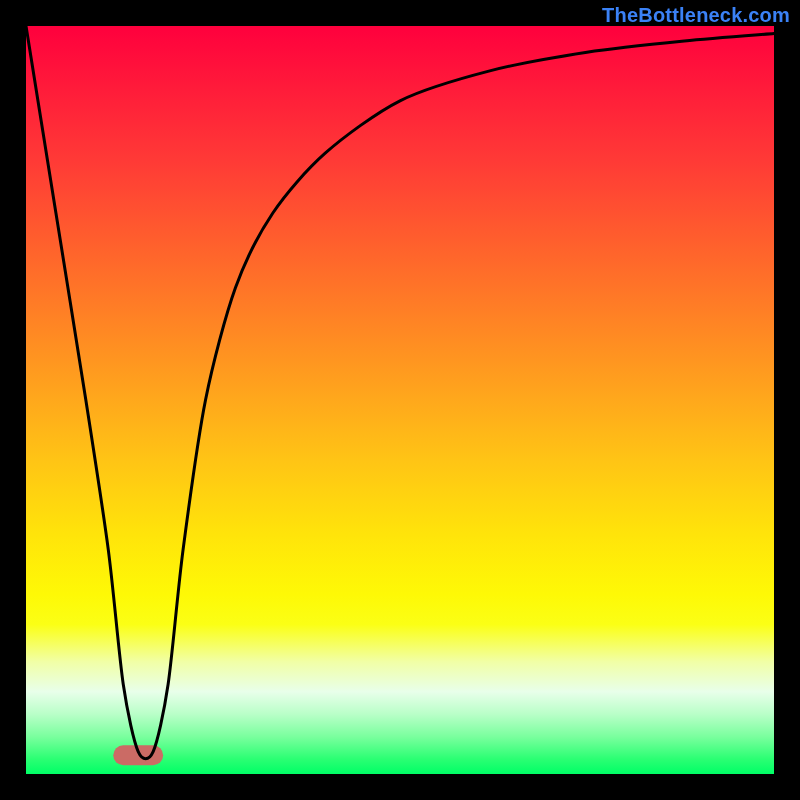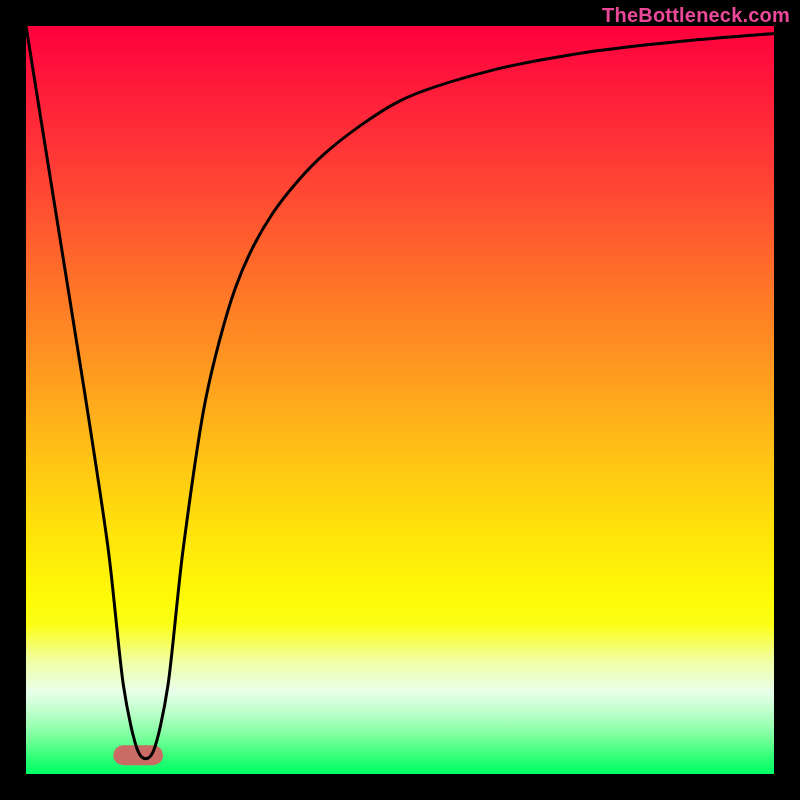--- a/index.html
+++ b/index.html
@@ -58,21 +58,21 @@
     height: 748px;
     overflow: visible;
   }
   .watermark {
     position: absolute;
     top: 4px;
     right: 10px;
     font-family: Arial, Helvetica, sans-serif;
     font-size: 20px;
     font-weight: 600;
-    color: #ec4899;
+    color: #3b82f6;
     letter-spacing: 0.2px;
   }
 </style>
 </head>
 <body>
 
 <div class="watermark">TheBottleneck.com</div>
 
 <div class="frame">
   <div class="plot-area">

